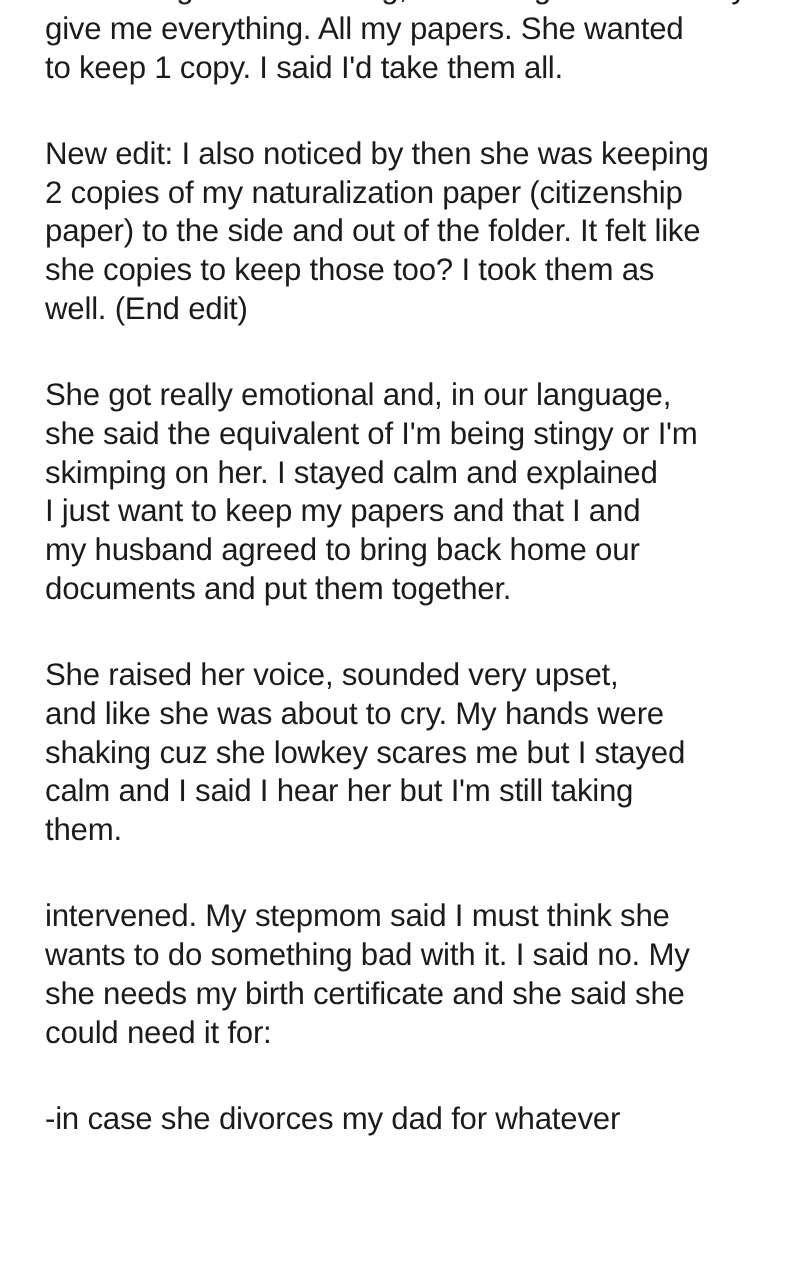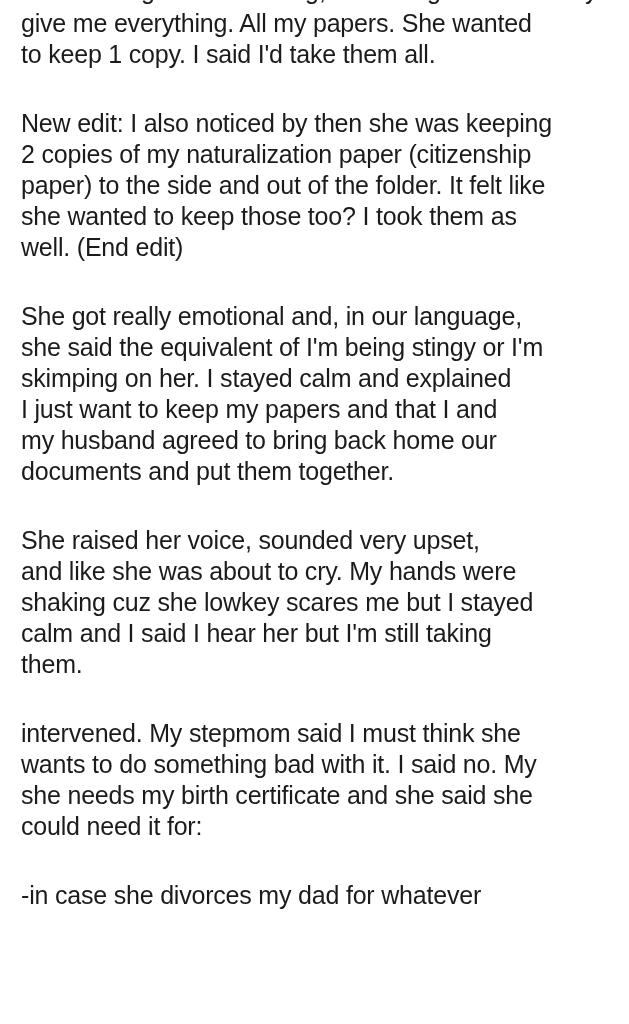--- a/index.html
+++ b/index.html
@@ -35,20 +35,21 @@
     line-height: 25px;
     white-space: pre;
   }
   .para {
     margin: 0 0 38px 0;
     padding: 0 14px 0 21px;
   }
   .line {
     display: block;
     white-space: nowrap;
+    margin-left: 15px;
   }
 </style>
 </head>
 <body>
 
 <div class="post">
 
   <div class="clipped-line" id="clipped-line">
       <span class="frag" style="left: 141px;">g</span>
       <span class="frag" style="left: 243px;">t</span>
@@ -62,21 +63,21 @@
 
   <p class="para">
     <span class="line">give me everything. All my papers. She wanted</span>
     <span class="line">to keep 1 copy. I said I'd take them all.</span>
   </p>
 
   <p class="para">
     <span class="line">New edit: I also noticed by then she was keeping</span>
     <span class="line">2 copies of my naturalization paper (citizenship</span>
     <span class="line">paper) to the side and out of the folder. It felt like</span>
-    <span class="line">she wanted to keep those too? I took them as</span>
+    <span class="line">she copies to keep those too? I took them as</span>
     <span class="line">well. (End edit)</span>
   </p>
 
   <p class="para">
     <span class="line">She got really emotional and, in our language,</span>
     <span class="line">she said the equivalent of I'm being stingy or I'm</span>
     <span class="line">skimping on her. I stayed calm and explained</span>
     <span class="line">I just want to keep my papers and that I and</span>
     <span class="line">my husband agreed to bring back home our</span>
     <span class="line">documents and put them together.</span>

